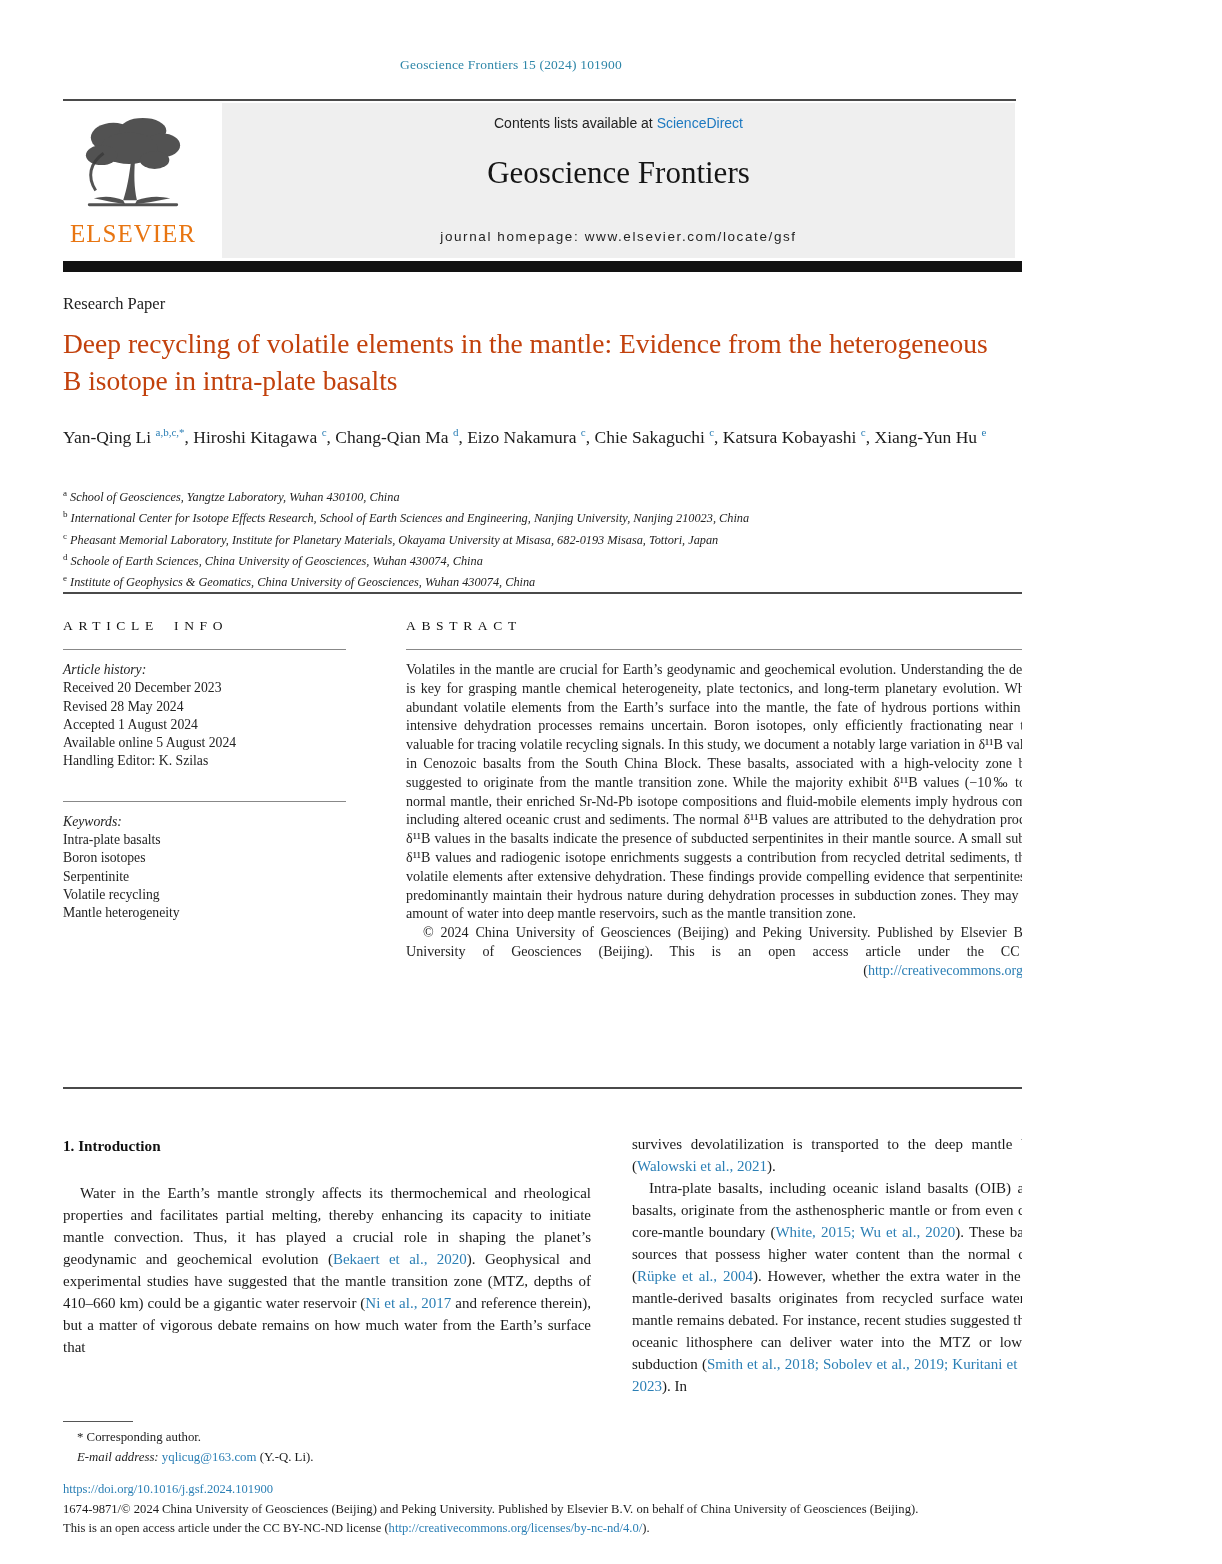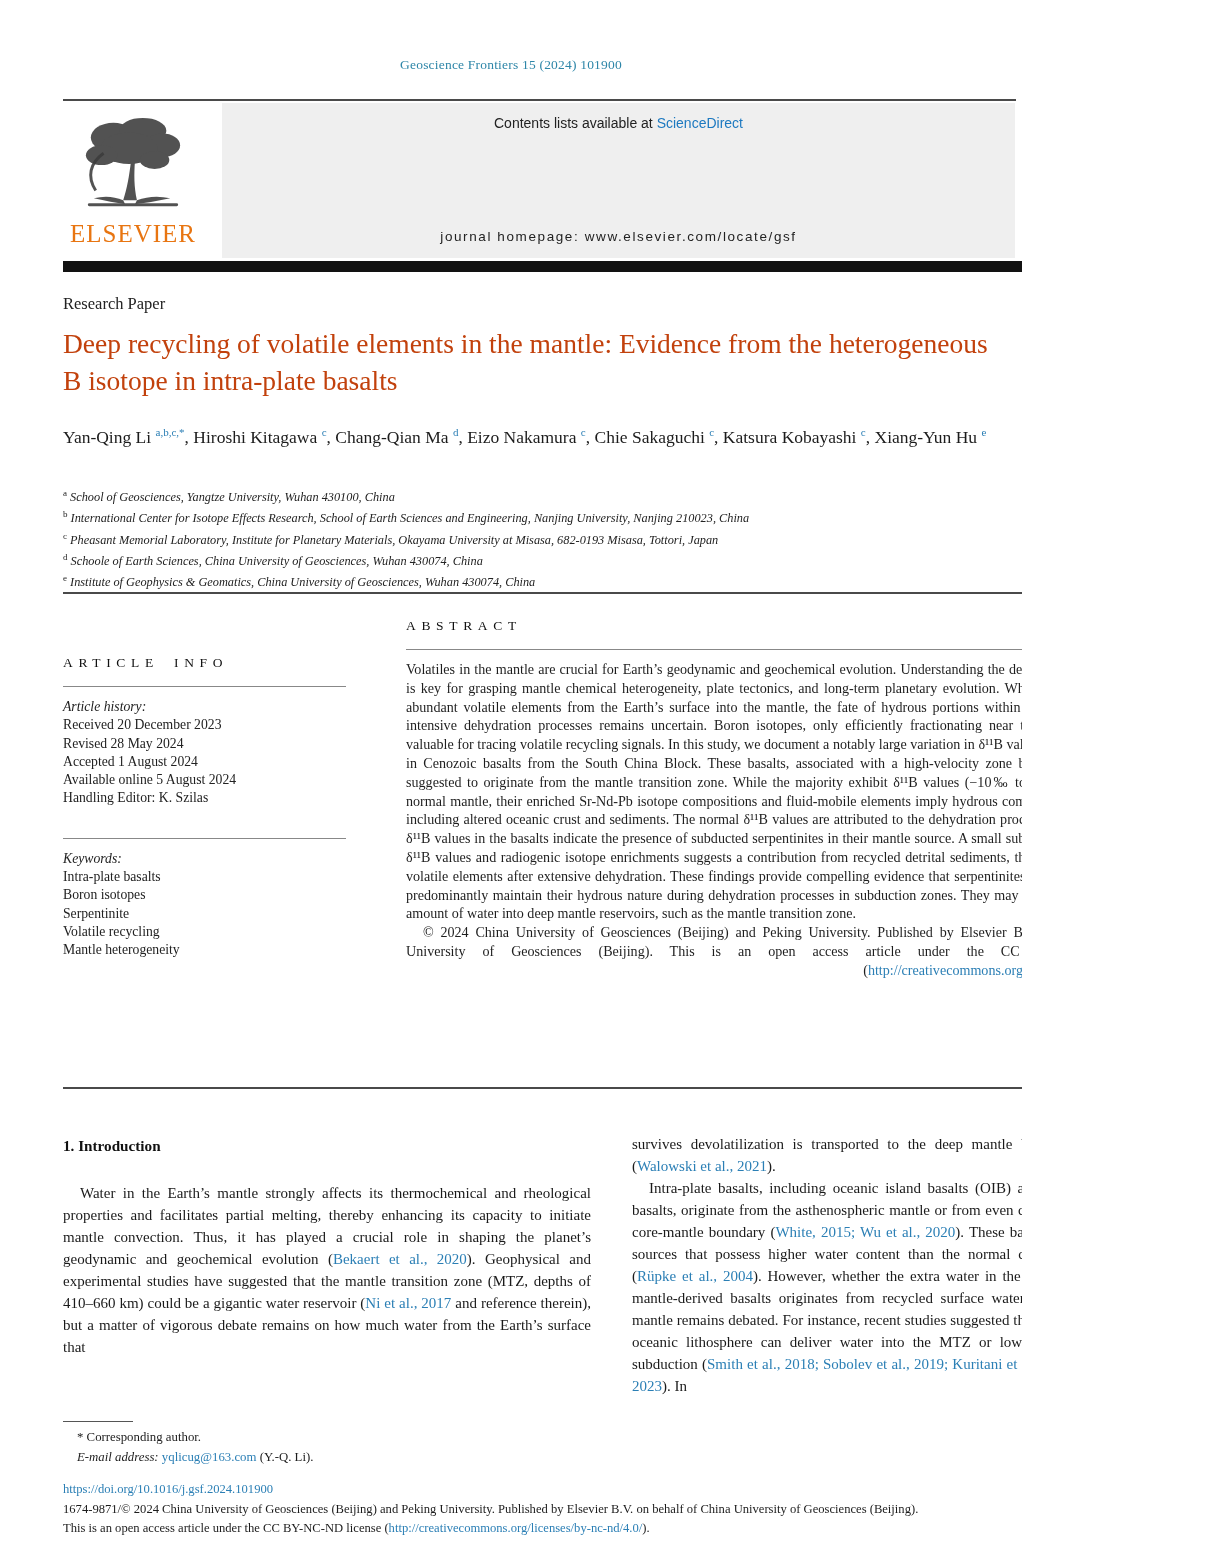--- a/index.html
+++ b/index.html
@@ -71,21 +71,21 @@
 
   .authors { position:absolute; left:63px; top:419px; width:960px; font-size:17.5px; line-height:27px; color:#1c1c1c; }
   .asup { color:#2b7fb5; font-size:11px; }
   .affils { position:absolute; left:63px; top:485px; width:1090px; font-style:italic;
             font-size:12.3px; line-height:17.2px; color:#222; }
   .affil sup { font-size:9px; font-style:normal; }
 
   .block-rule-top { left:63px; top:592px; width:1097px; height:2px; background:#4a4a4a; }
   .block-rule-bottom { left:63px; top:1087px; width:1097px; height:2px; background:#4a4a4a; }
 
-  .info-col { position:absolute; left:63px; top:618px; width:283px;margin-top:37px; }
+  .info-col { position:absolute; left:63px; top:618px; width:283px; }
   .abs-col  { position:absolute; left:406px; top:618px; width:754px; }
   .caps-heading { font-size:13.5px; letter-spacing:.42em; word-spacing:.45em; color:#111; }
   .col-rule { height:1px; background:#888; margin-top:15px; }
   .info-col .col-rule { margin-bottom:11px; }
   .abs-col .col-rule { margin-bottom:10px; }
   .italic { font-style:italic; }
   .info-label { font-size:13.7px; line-height:18.3px; color:#222; }
   .info-line { font-size:13.7px; line-height:18.3px; color:#222; }
   .rule2 { margin-top:30px; margin-bottom:11px; }
 
@@ -130,20 +130,21 @@
         <path d="M64 90 Q80 84 98 88 Q80 92 62 94 Z"></path>
         <rect x="14" y="93" width="92" height="3" rx="1.5"></rect>
       </g>
       <path d="M30 42 C16 52 13 66 22 80" stroke="#3b3b3b" stroke-width="3" fill="none" opacity="0.88"></path>
     </svg>
     <div class="els-label">ELSEVIER</div>
   </div>
 
   <div class="hdr-box">
     <div class="contents-line"><span>Contents lists available at </span><span class="sd-link">ScienceDirect</span></div>
+    <div class="journal-name">Geoscience Frontiers</div>
     <div class="homepage">journal homepage: www.elsevier.com/locate/gsf</div>
   </div>
 
   <div class="cover">
     <div class="cv-logo"></div>
     <div class="cv-topright">
         <i class="b1"></i>
         <i class="b2"></i>
       </div>
     <div class="cv-title">
@@ -170,21 +171,21 @@
         <i class="mark"></i>
       </div>
     <div class="btxt">
       <div>Check for</div>
       <div>updates</div>
     </div>
   </div>
 
   <div class="authors"><span>Yan-Qing Li</span>&nbsp;<sup class="asup">a,b,c,*</sup>, <span>Hiroshi Kitagawa</span>&nbsp;<sup class="asup">c</sup>, <span>Chang-Qian Ma</span>&nbsp;<sup class="asup">d</sup>, <span>Eizo Nakamura</span>&nbsp;<sup class="asup">c</sup>, <span>Chie Sakaguchi</span>&nbsp;<sup class="asup">c</sup>, <span>Katsura Kobayashi</span>&nbsp;<sup class="asup">c</sup>, <span>Xiang-Yun Hu</span>&nbsp;<sup class="asup">e</sup></div>
   <div class="affils">
-      <div class="affil"><sup>a</sup><span> School of Geosciences, Yangtze University, Wuhan 430100, China</span></div>
+      <div class="affil"><sup>a</sup><span> School of Geosciences, Yangtze Laboratory, Wuhan 430100, China</span></div>
       <div class="affil"><sup>b</sup><span> International Center for Isotope Effects Research, School of Earth Sciences and Engineering, Nanjing University, Nanjing 210023, China</span></div>
       <div class="affil"><sup>c</sup><span> Pheasant Memorial Laboratory, Institute for Planetary Materials, Okayama University at Misasa, 682-0193 Misasa, Tottori, Japan</span></div>
       <div class="affil"><sup>d</sup><span> Schoole of Earth Sciences, China University of Geosciences, Wuhan 430074, China</span></div>
       <div class="affil"><sup>e</sup><span> Institute of Geophysics &amp; Geomatics, China University of Geosciences, Wuhan 430074, China</span></div>
     </div>
 
   <div class="rule block-rule-top"></div>
 
   <div class="info-col">
     <div class="caps-heading">ARTICLE INFO</div>

